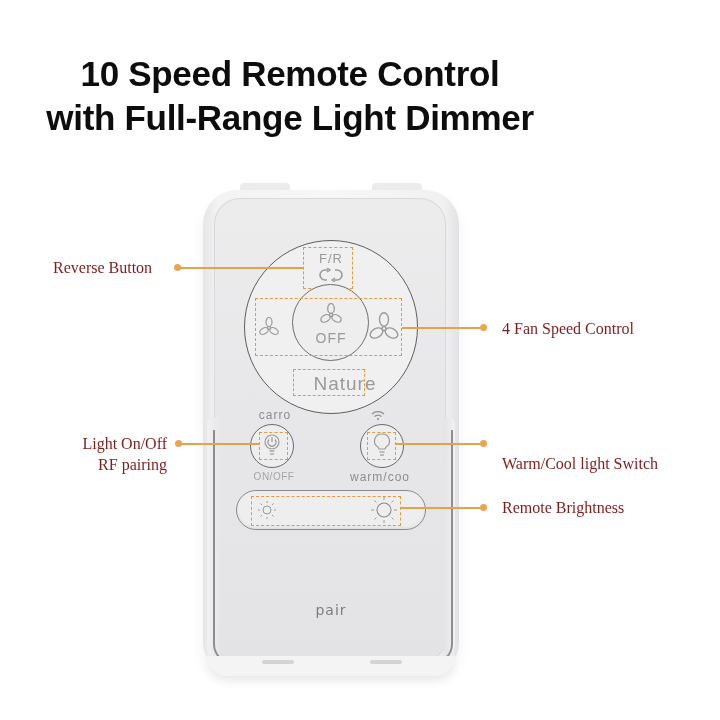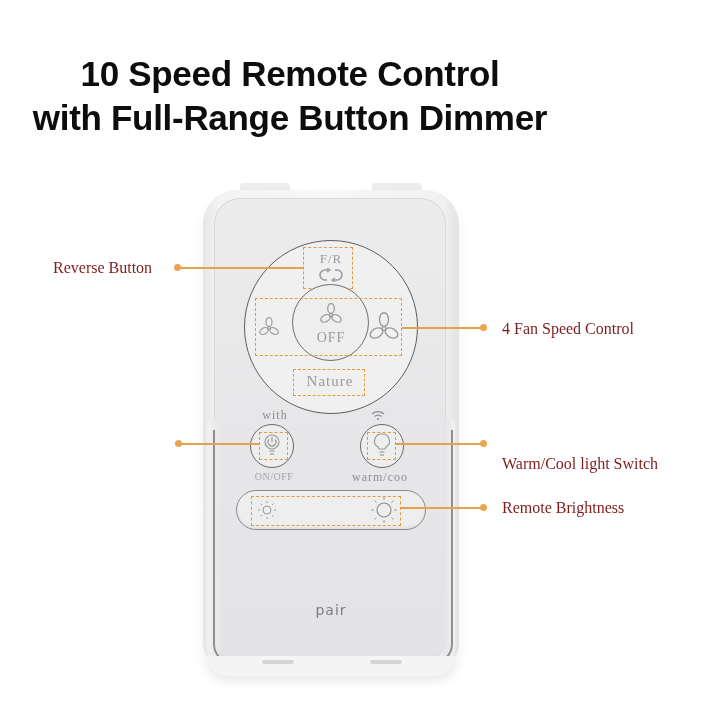--- a/index.html
+++ b/index.html
@@ -54,21 +54,21 @@
   
   .dial {
     position: absolute; left: 244px; top: 240px; width: 174px; height: 174px;
     border-radius: 50%; border: 1.5px solid #5e5e60;
     background: #f0f0f1; box-sizing: border-box;
   }
   .center-circle {
     position: absolute; left: 292px; top: 284px; width: 77px; height: 77px;
     border-radius: 50%; border: 1.3px solid #6e6e70; box-sizing: border-box; background: #eeeeef;
   }
-  .lbl { position: absolute; color: #9a9a9c; text-align: center; font-family: Liberation Serif, serif; }
+  .lbl { position: absolute; color: #9a9a9c; text-align: center; font-family: Liberation Sans, sans-serif; }
 
   .dash {
     position: absolute; border: 1.6px dashed #e39a3b; box-sizing: border-box; pointer-events: none;
   }
   .leader { position: absolute; height: 1.6px; background: #e3a24c; }
   .dot { position: absolute; width: 7px; height: 7px; border-radius: 50%; background: #eaa552; }
 
   .callout {
     position: absolute; font-size: 16px; color: #7f1d1d; line-height: 21px;
     font-family: Liberation Serif, serif;
@@ -85,21 +85,21 @@
     box-shadow: inset 0 -2px 3px rgba(0,0,0,0.05);
   }
   .brand { position: absolute; left: 290px; top: 602px; width: 82px; text-align: center; font-size: 14px; color: #7d7d80; letter-spacing: 1px; font-family: "DejaVu Sans", sans-serif; }
   svg { display: block; }
 </style>
 </head>
 <body>
 
 <div class="title">
   <span class="line">10 Speed Remote Control</span>
-  <span class="line">with Full-Range Button Dimmer</span>
+  <span class="line">with Full-Range Light Dimmer</span>
 </div>
 
 <div class="holder-tab" style="left:240px"></div>
 <div class="holder-tab" style="left:372px"></div>
 <div class="holder"></div>
 <div class="remote"></div>
 
 <div class="dial"></div>
 
 <div class="lbl" style="left:306px; top:251px; width:50px; font-size:13px; letter-spacing:1px;">
@@ -144,26 +144,26 @@
     <g fill="none" stroke="#9a9a9c" stroke-width="0.9">
       <ellipse cx="10" cy="5" rx="3" ry="4.5"></ellipse>
       <ellipse cx="5" cy="14" rx="3" ry="4.5" transform="rotate(60 5 14)"></ellipse>
       <ellipse cx="15" cy="14" rx="3" ry="4.5" transform="rotate(-60 15 14)"></ellipse>
       <circle cx="10" cy="11" r="1.3"></circle>
     </g>
   </svg>
 </div>
 <div class="dash" style="left:255px; top:298px; width:147px; height:58px;"></div>
 
-<div class="lbl" style="left:295px; top:373px; width:70px; font-size:15px; letter-spacing:1px;">
+<div class="lbl" style="left:310px; top:373px; width:70px; font-size:19px; letter-spacing:1px;">
   <span>Nature</span>
 </div>
 <div class="dash" style="left:293px; top:369px; width:72px; height:27px;"></div>
 
-<div class="lbl" style="left:255px; top:408px; width:40px; font-size:12px; letter-spacing:1px; color:#8d8d90;">with</div>
+<div class="lbl" style="left:255px; top:408px; width:40px; font-size:12px; letter-spacing:1px; color:#8d8d90;">carro</div>
 <div class="small-btn" style="left:250px; top:424px;"></div>
 <div style="position:absolute; left:263px; top:433px;">
   <svg width="18" height="24" viewBox="0 0 18 24">
     <circle cx="9" cy="9" r="7" fill="none" stroke="#9a9a9c" stroke-width="1.2"></circle>
     <path d="M6 6.5 A4 4 0 1 0 12 6.5" fill="none" stroke="#9a9a9c" stroke-width="1.2"></path>
     <line x1="9" y1="4" x2="9" y2="9" stroke="#9a9a9c" stroke-width="1.2"></line>
     <line x1="6.5" y1="18" x2="11.5" y2="18" stroke="#9a9a9c" stroke-width="1.2"></line>
     <line x1="7" y1="21" x2="11" y2="21" stroke="#9a9a9c" stroke-width="1.2"></line>
   </svg>
 </div>
@@ -231,20 +231,22 @@
 
 <div class="callout" style="left:53px; top:257px;">Reverse Button</div>
 <div class="dot" style="left:174px; top:264px;"></div>
 <div class="leader" style="left:178px; top:267px; width:125px;"></div>
 
 <div class="leader" style="left:402px; top:327px; width:80px;"></div>
 <div class="dot" style="left:480px; top:324px;"></div>
 <div class="callout" style="left:502px; top:318px;">4 Fan Speed Control</div>
 
 <div class="callout right-align" style="left:40px; top:433px; width:127px;">
+  <div>Light On/Off</div>
+  <div>RF pairing</div>
 </div>
 <div class="dot" style="left:175px; top:440px;"></div>
 <div class="leader" style="left:179px; top:443px; width:80px;"></div>
 
 <div class="leader" style="left:396px; top:443px; width:86px;"></div>
 <div class="dot" style="left:480px; top:440px;"></div>
 <div class="callout" style="left:502px; top:433px;margin-top:20px;">
   <div>Warm/Cool light Switch</div>
 </div>
 

